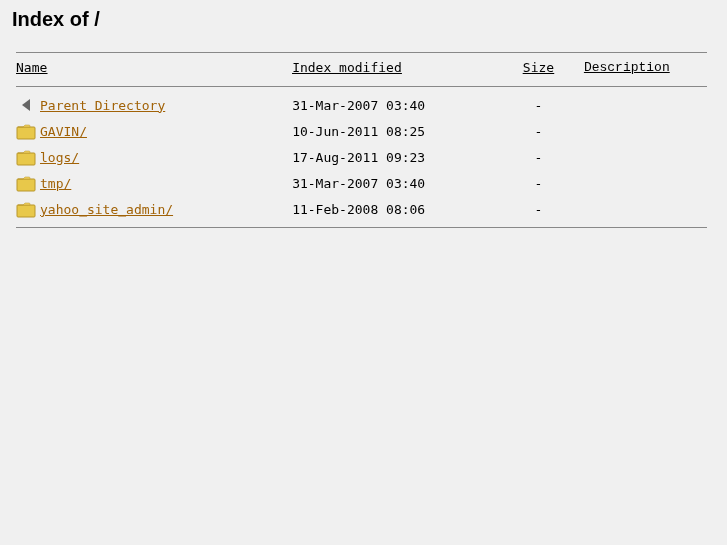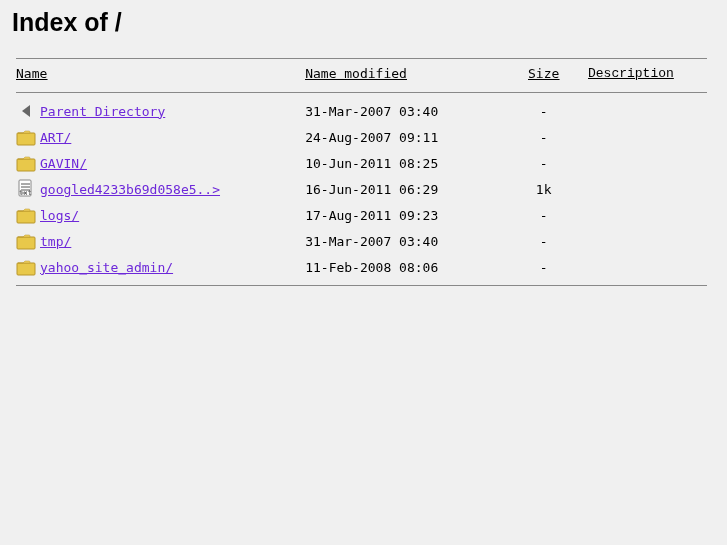--- a/index.html
+++ b/index.html
@@ -5,21 +5,21 @@
     * { margin: 0; padding: 0; box-sizing: border-box; }
     body {
       background: #f0f0f0;
       font-family: monospace;
       font-size: 13px;
       color: #000;
       padding: 8px 12px;
     }
     h1 {
       font-family: sans-serif;
-      font-size: 25px;
+      font-size: 20px;
       font-weight: bold;
       margin-bottom: 16px;
     }
     table {
       border-collapse: collapse;
       width: 100%;
     }
     th {
       text-align: left;
       padding: 2px 8px 6px 4px;
@@ -36,21 +36,21 @@
       padding: 3px 8px 3px 4px;
       vertical-align: middle;
       white-space: nowrap;
     }
     .hr-top, .hr-bottom {
       border: none;
       border-top: 1px solid #888;
       margin: 2px 0;
     }
     a {
-      color: #6d28d9;
+      color: #a16207;
       text-decoration: underline;
     }
     .icon {
       width: 20px;
       height: 20px;
       display: inline-block;
       vertical-align: middle;
       margin-right: 4px;
     }
     .col-name { min-width: 200px; }
@@ -69,21 +69,21 @@
     <tr>
       <td colspan="4">
         <hr class="hr-top">
       </td>
     </tr>
     <tr>
       <th class="col-name">
         <a href="#">Name</a>
       </th>
       <th class="col-modified">
-        <a href="#">Name modified</a>
+        <a href="#">Index modified</a>
       </th>
       <th class="col-size">
         <a href="#">Size</a>
       </th>
       <th class="col-desc">Description</th>
     </tr>
     <tr>
       <td colspan="4">
         <hr class="hr-top">
       </td>
@@ -103,57 +103,25 @@
         <td class="col-size">-</td>
         <td class="col-desc"></td>
       </tr>
       <tr>
         <td class="col-name">
           <div class="row-td-name">
             <span class="icon"><svg viewBox="0 0 20 20" width="20" height="20" xmlns="http://www.w3.org/2000/svg">
       <rect x="1" y="6" width="18" height="12" rx="1" fill="#e8c84a" stroke="#b8962a" stroke-width="1"></rect>
       <path d="M1 7 Q1 6 2 6 L7 6 L9 4 L13 4 Q14 4 14 5 L14 6 L2 6" fill="#f0d060" stroke="#b8962a" stroke-width="0.5"></path>
     </svg></span>
-            <a href="ART/">ART/</a>
-          </div>
-        </td>
-        <td class="col-modified">24-Aug-2007 09:11</td>
-        <td class="col-size">-</td>
-        <td class="col-desc"></td>
-      </tr>
-      <tr>
-        <td class="col-name">
-          <div class="row-td-name">
-            <span class="icon"><svg viewBox="0 0 20 20" width="20" height="20" xmlns="http://www.w3.org/2000/svg">
-      <rect x="1" y="6" width="18" height="12" rx="1" fill="#e8c84a" stroke="#b8962a" stroke-width="1"></rect>
-      <path d="M1 7 Q1 6 2 6 L7 6 L9 4 L13 4 Q14 4 14 5 L14 6 L2 6" fill="#f0d060" stroke="#b8962a" stroke-width="0.5"></path>
-    </svg></span>
             <a href="GAVIN/">GAVIN/</a>
           </div>
         </td>
         <td class="col-modified">10-Jun-2011 08:25</td>
         <td class="col-size">-</td>
-        <td class="col-desc"></td>
-      </tr>
-      <tr>
-        <td class="col-name">
-          <div class="row-td-name">
-            <span class="icon"><svg viewBox="0 0 20 20" width="20" height="20" xmlns="http://www.w3.org/2000/svg">
-      <rect x="3" y="1" width="12" height="16" rx="1" fill="#fff" stroke="#888" stroke-width="1"></rect>
-      <line x1="5" y1="5" x2="14" y2="5" stroke="#555" stroke-width="1"></line>
-      <line x1="5" y1="8" x2="14" y2="8" stroke="#555" stroke-width="1"></line>
-      <line x1="5" y1="11" x2="14" y2="11" stroke="#555" stroke-width="1"></line>
-      <line x1="5" y1="14" x2="11" y2="14" stroke="#555" stroke-width="1"></line>
-      <text x="3" y="16" font-size="7" fill="#555" font-family="monospace">txt</text>
-    </svg></span>
-            <a href="googled4233b69d058e5">googled4233b69d058e5..&gt;</a>
-          </div>
-        </td>
-        <td class="col-modified">16-Jun-2011 06:29</td>
-        <td class="col-size">1k</td>
         <td class="col-desc"></td>
       </tr>
       <tr>
         <td class="col-name">
           <div class="row-td-name">
             <span class="icon"><svg viewBox="0 0 20 20" width="20" height="20" xmlns="http://www.w3.org/2000/svg">
       <rect x="1" y="6" width="18" height="12" rx="1" fill="#e8c84a" stroke="#b8962a" stroke-width="1"></rect>
       <path d="M1 7 Q1 6 2 6 L7 6 L9 4 L13 4 Q14 4 14 5 L14 6 L2 6" fill="#f0d060" stroke="#b8962a" stroke-width="0.5"></path>
     </svg></span>
             <a href="logs/">logs/</a>

